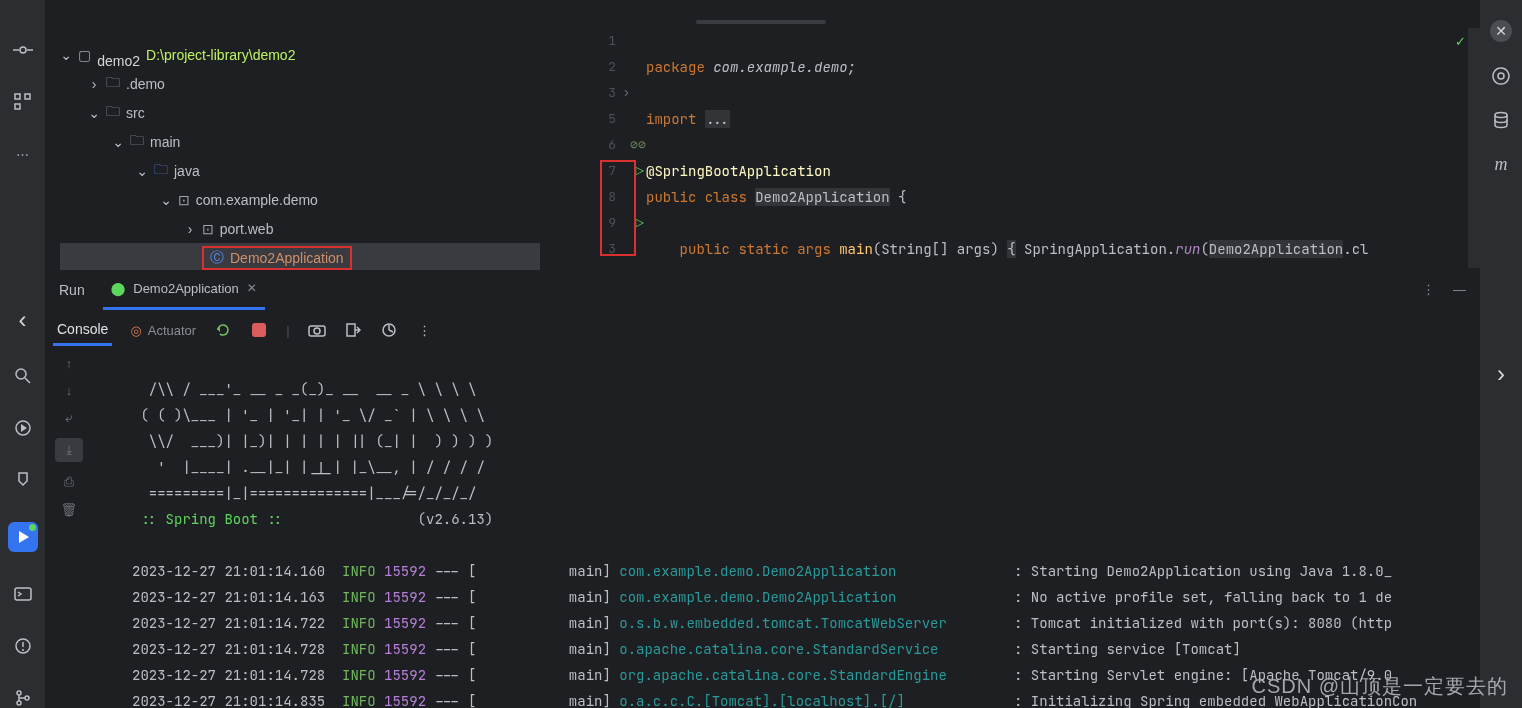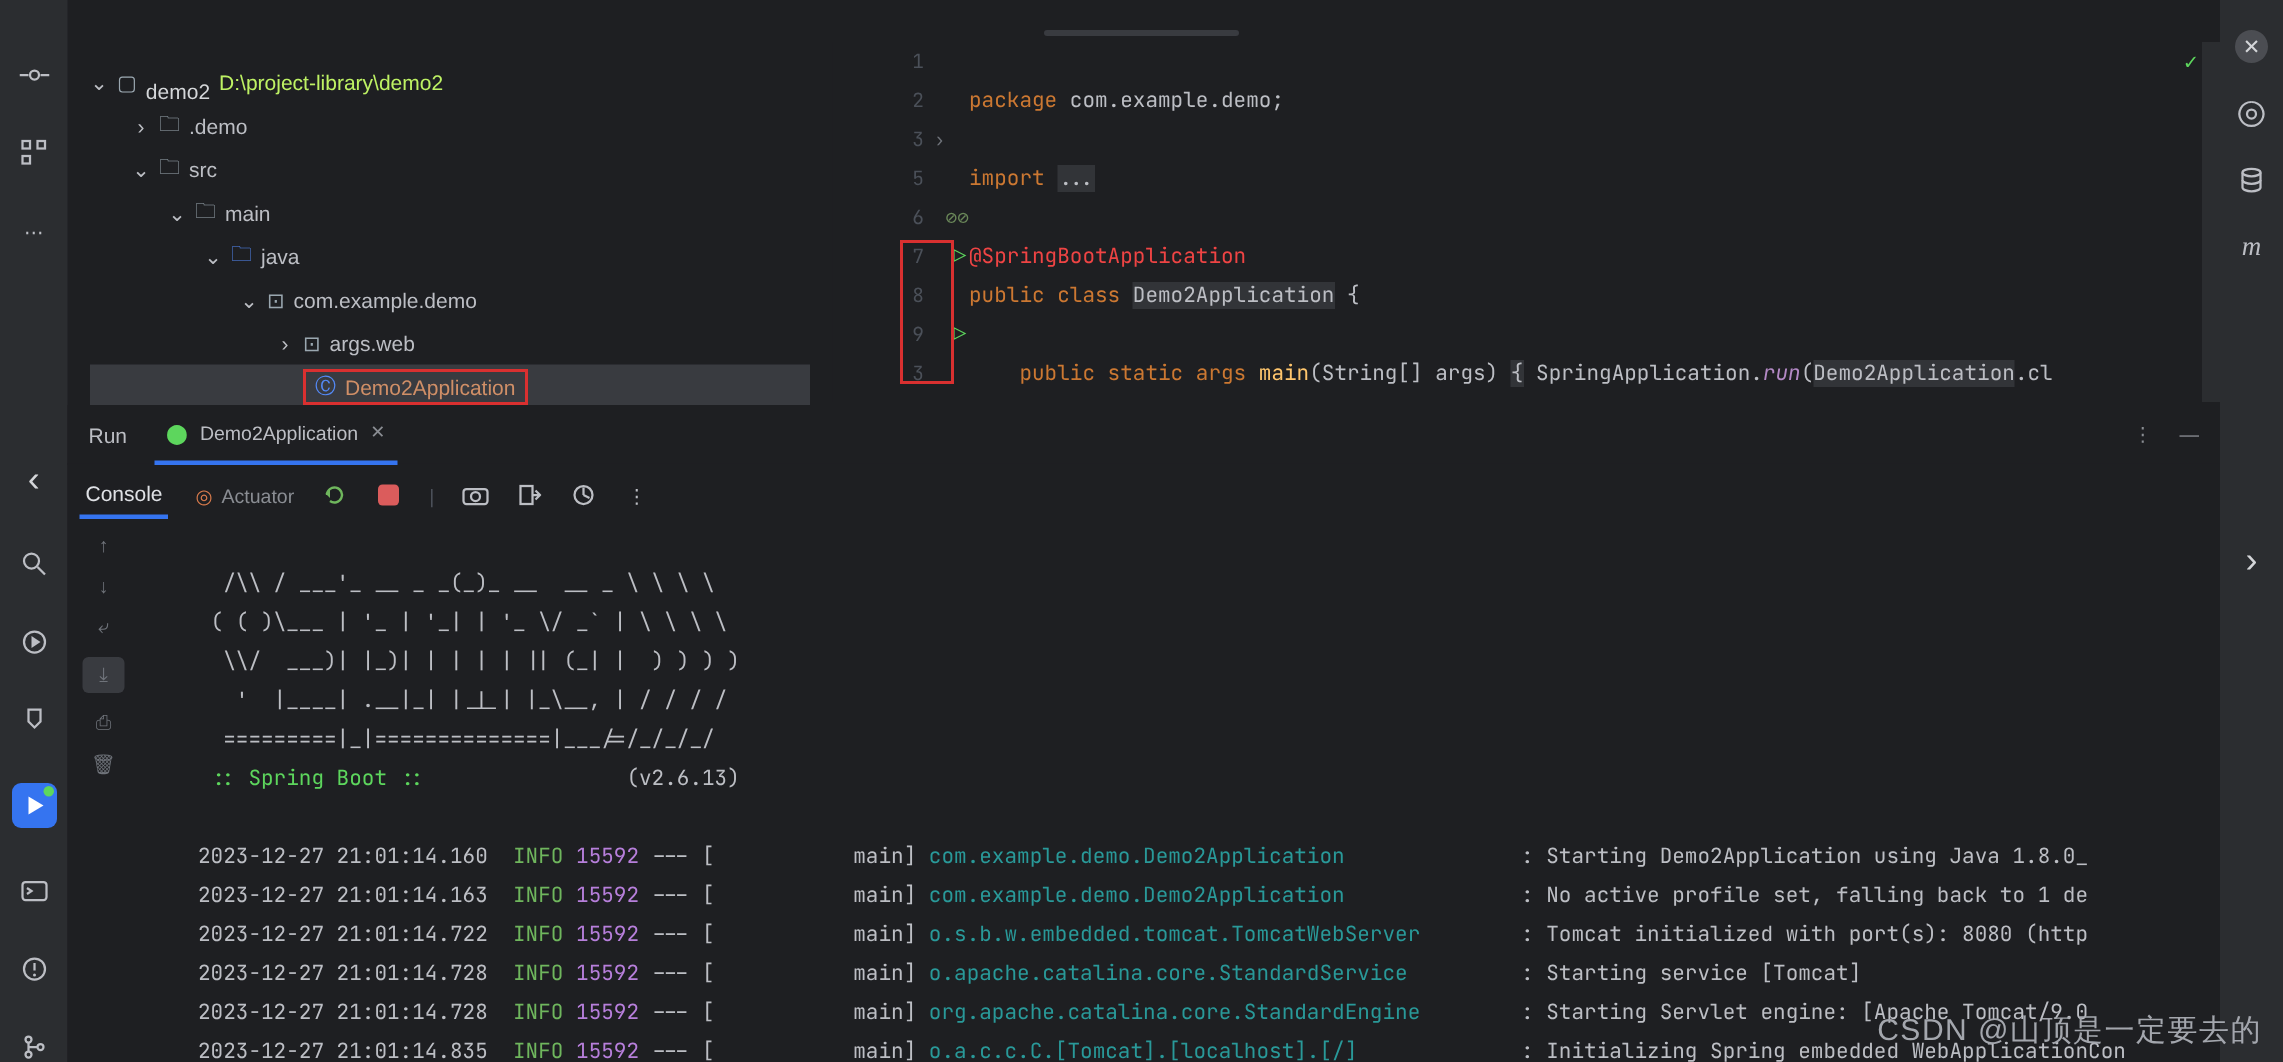--- a/index.html
+++ b/index.html
@@ -45,22 +45,22 @@
   background:#1e1f22;
   display:flex;
 }
 .gutter { width:75px; background:#1e1f22; color:#4b5059; font-family:"JetBrains Mono","Consolas",monospace; font-size:13px; text-align:right; padding-right:14px;}
 .gutter-line { height:26px; line-height:26px; position:relative;}
 .run-icons { position:absolute; left:600px; top:160px; width:36px; height:96px; border:2px solid #d93030;}
 .run-tri { color:#5dd65d; font-size:14px;}
 .fold { color:#6f737a; position:absolute; right:-14px; font-size:12px;}
 .editor-body { flex:1; font-family:"JetBrains Mono","Consolas",monospace; font-size:14px; line-height:26px; white-space:pre; padding-left:16px; overflow:hidden;}
 .kw { color:#cc7832;}
-.ann { color:#ef4444;}
-.pkg { color:#bcbec4;}
+.ann { color:#fef9c3;}
+.pkg { color:#bcbec4;font-style:italic;}
 .method { color:#ffc66d;}
 .static-call { color:#b389c5; font-style:italic;}
 .type { color:#bcbec4;}
 .hl-bg { background:#323438;}
 .check { position:absolute; right:14px; top:6px; color:#5dd65d;}
 .minimap { position:absolute; right:0; top:0; width:12px; height:100%; background:#2b2d30;}
 
 .run-panel {
   position:absolute; left:45px; right:42px; top:270px; bottom:0;
   background:#1e1f22; display:flex; flex-direction:column;
@@ -212,21 +212,21 @@
     <span>java</span>
   </div>
   <div class="tree-row" style="padding-left:100px;">
     <span class="chev">⌄</span>
       <span class="pkg-icon">⊡</span>
     <span>com.example.demo</span>
   </div>
   <div class="tree-row" style="padding-left:124px;">
     <span class="chev">›</span>
       <span class="pkg-icon">⊡</span>
-    <span>args.web</span>
+    <span>port.web</span>
   </div>
   <div class="tree-row selected" style="padding-left:124px;">
     <span class="chev"></span>
     <span class="red-box" style="display:flex; align-items:center; gap:6px; padding:1px 6px;">
       <span class="class-icon">Ⓒ</span>
       <span style="color:#d08f67">Demo2Application</span>
     </span>
   </div>
 </div>
 

